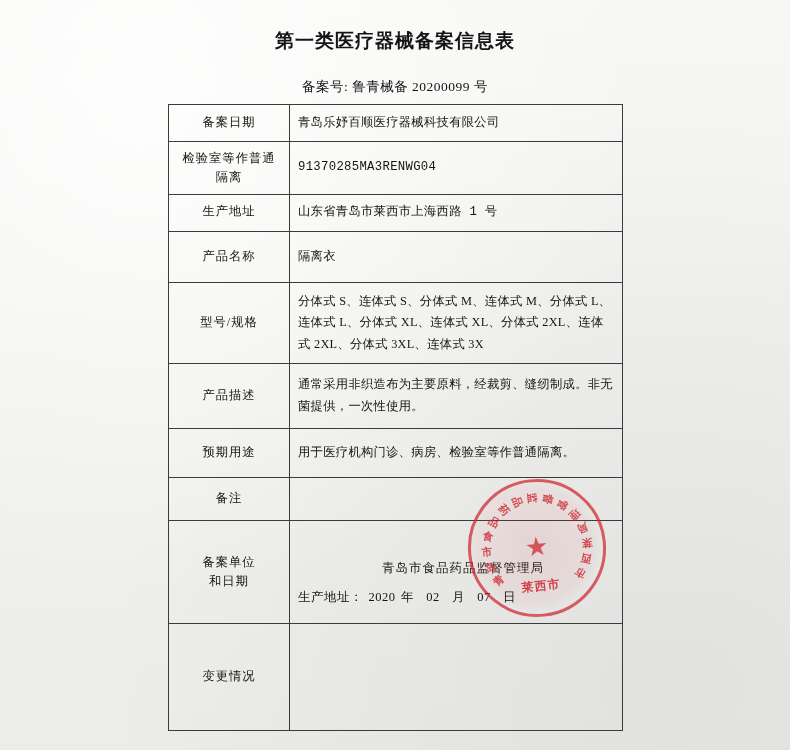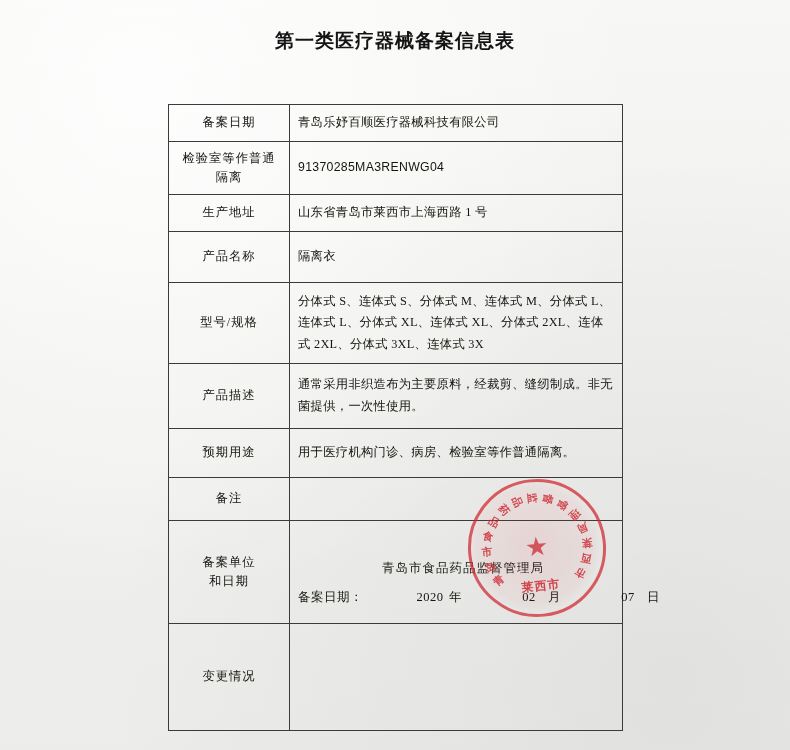--- a/index.html
+++ b/index.html
@@ -77,36 +77,36 @@
     font-size: 12.5px;
   }
   td.value {
     text-align: left;
     padding-left: 10px;
     letter-spacing: 0.3px;
   }
   tr.r-name td { height: 26px; }
   tr.r-code td { height: 42px; }
   tr.r-addr td { height: 26px; }
-  tr.r-prod-addr td { height: 26px; }
+  tr.r-prod-addr td { height: 26px; font-family: Liberation Mono, monospace; }
   tr.r-prodname td { height: 40px; font-family: Liberation Serif, serif; }
   tr.r-model td { height: 68px; }
   tr.r-desc td { height: 52px; }
   tr.r-use td { height: 38px; }
   tr.r-note td { height: 32px; font-family: Liberation Serif, serif; }
   tr.r-unit td { height: 92px; }
   tr.r-change td { height: 96px; }
 
   td.value.multiline {
     line-height: 1.75;
     padding-top: 6px;
     padding-bottom: 6px;
   }
   .code-val {
-    font-family: Liberation Sans, sans-serif;
+    font-family: Liberation Mono, monospace;
     font-size: 12.5px;
     letter-spacing: 0.4px;
   }
   .unit-cell {
     position: relative;
     padding-left: 10px;
   }
   .unit-org {
     text-align: center;
     font-size: 12.5px;
@@ -118,21 +118,20 @@
   .unit-date {
     margin-top: 10px;
     font-size: 12.5px;
     letter-spacing: 0.5px;
     white-space: nowrap;
   }
   .unit-date .d {
     display: inline-block;
     min-width: 38px;
     text-align: center;
-    margin-left: 48px;
   }
   .stamp {
     position: absolute;
     left: 178px;
     top: -42px;
     width: 132px;
     height: 132px;
     border: 3px solid rgba(208, 36, 46, 0.72);
     border-radius: 50%;
     color: rgba(205, 34, 44, 0.8);
@@ -185,20 +184,24 @@
   }
 </style>
 </head>
 <body>
 
 <div class="page">
   <div class="paper-texture"></div>
 
   <div class="doc-title">第一类医疗器械备案信息表</div>
 
+  <div class="record-no">
+    <span>备案号:</span>
+    <span class="num">鲁青械备 20200099 号</span>
+  </div>
 
   <table class="form">
     <tbody>
         <tr class="r-name">
       <td class="label">备案日期</td>
       <td class="value">青岛乐妤百顺医疗器械科技有限公司</td>
     </tr>
     <tr class="r-code">
       <td class="label">检验室等作普通隔离</td>
       <td class="value code-val">91370285MA3RENWG04</td>
@@ -229,21 +232,21 @@
     </tr>
     <tr class="r-unit">
       <td class="label">
         <div>备案单位</div>
         <div>和日期</div>
       </td>
       <td class="value unit-cell">
         <div class="stamp-blur"></div>
         <div class="unit-org">青岛市食品药品监督管理局</div>
         <div class="unit-date">
-          <span>备案日期：</span><span class="d">2020</span><span>年</span><span class="d">02</span><span>月</span><span class="d">07</span><span>日</span>
+          <span>生产地址：</span><span class="d">2020</span><span>年</span><span class="d">02</span><span>月</span><span class="d">07</span><span>日</span>
         </div>
         <div class="stamp">
           <div class="ring-text" id="sealRing">
                 <span style="transform: rotate(-125deg) translate(0px, -50px) rotate(90deg) translate(-50%, -50%);">青</span>
                 <span style="transform: rotate(-107.143deg) translate(0px, -50px) rotate(90deg) translate(-50%, -50%);">岛</span>
                 <span style="transform: rotate(-89.2857deg) translate(0px, -50px) rotate(90deg) translate(-50%, -50%);">市</span>
                 <span style="transform: rotate(-71.4286deg) translate(0px, -50px) rotate(90deg) translate(-50%, -50%);">食</span>
                 <span style="transform: rotate(-53.5714deg) translate(0px, -50px) rotate(90deg) translate(-50%, -50%);">品</span>
                 <span style="transform: rotate(-35.7143deg) translate(0px, -50px) rotate(90deg) translate(-50%, -50%);">药</span>
                 <span style="transform: rotate(-17.8571deg) translate(0px, -50px) rotate(90deg) translate(-50%, -50%);">品</span>

